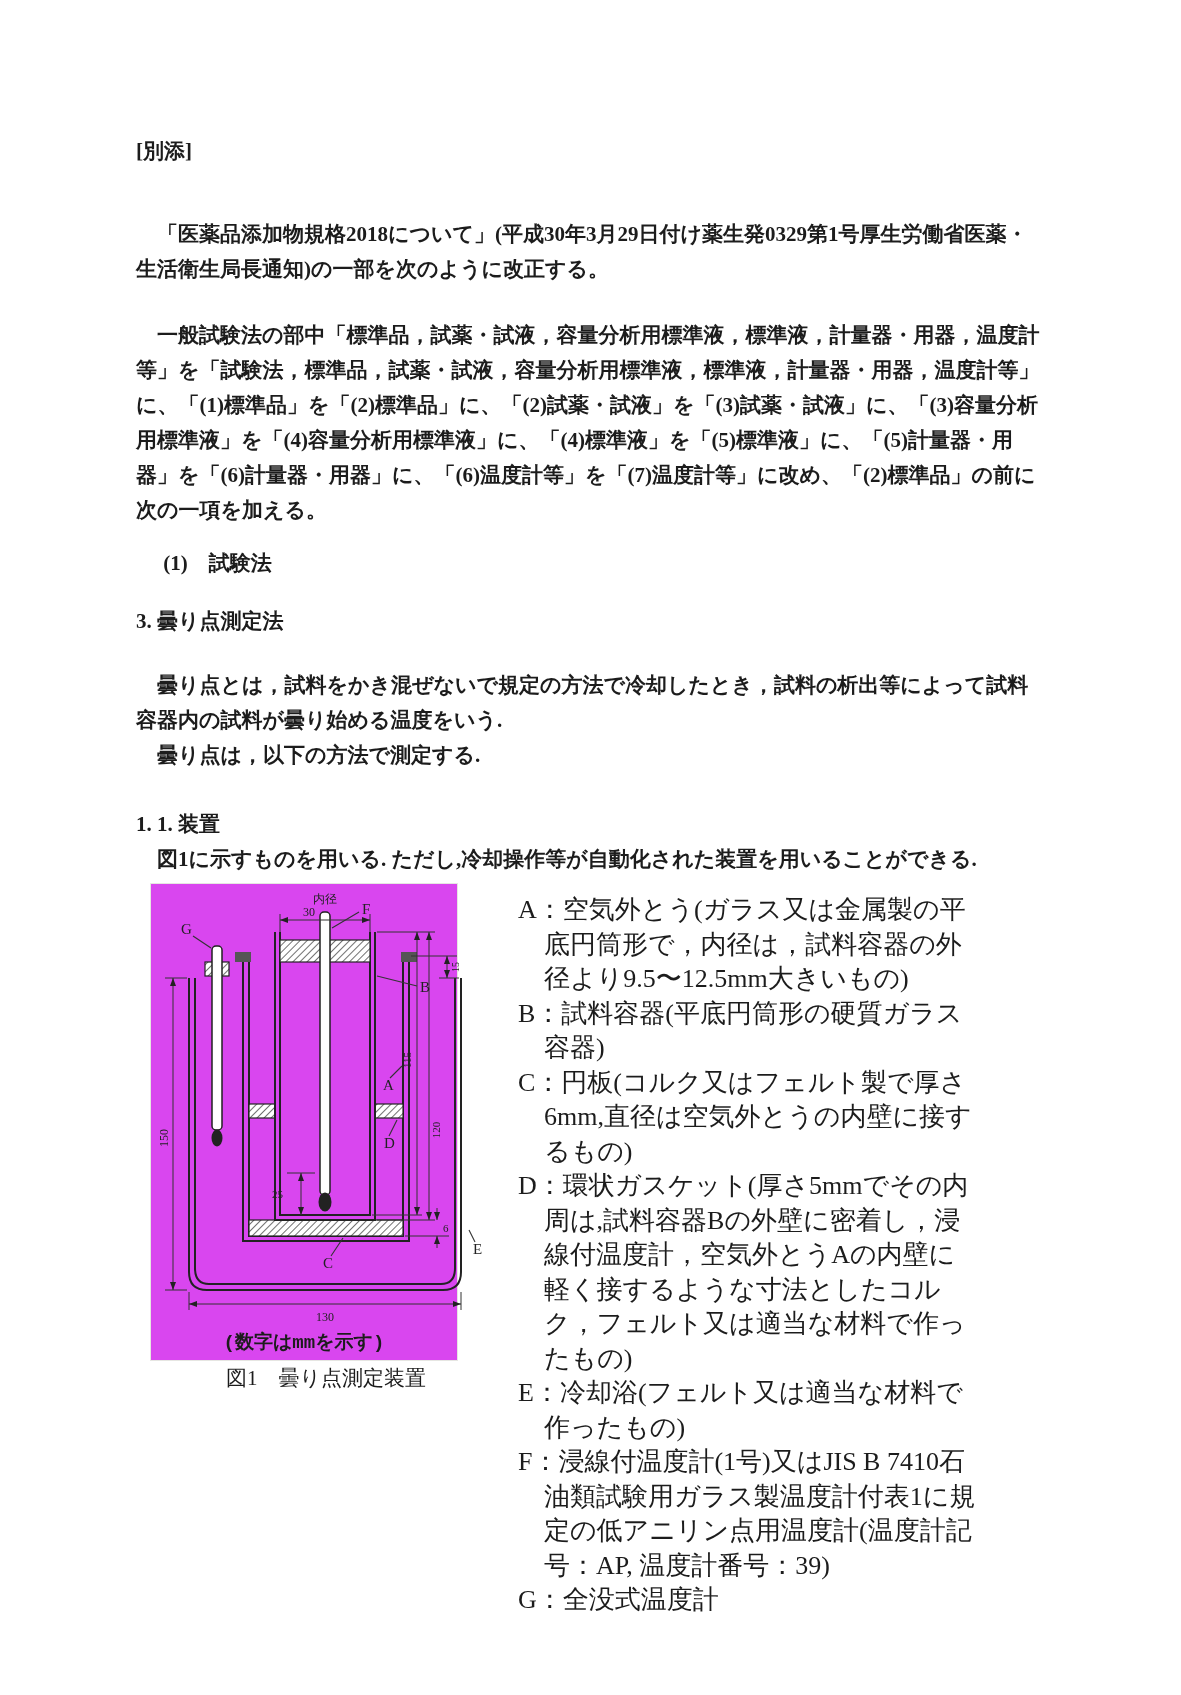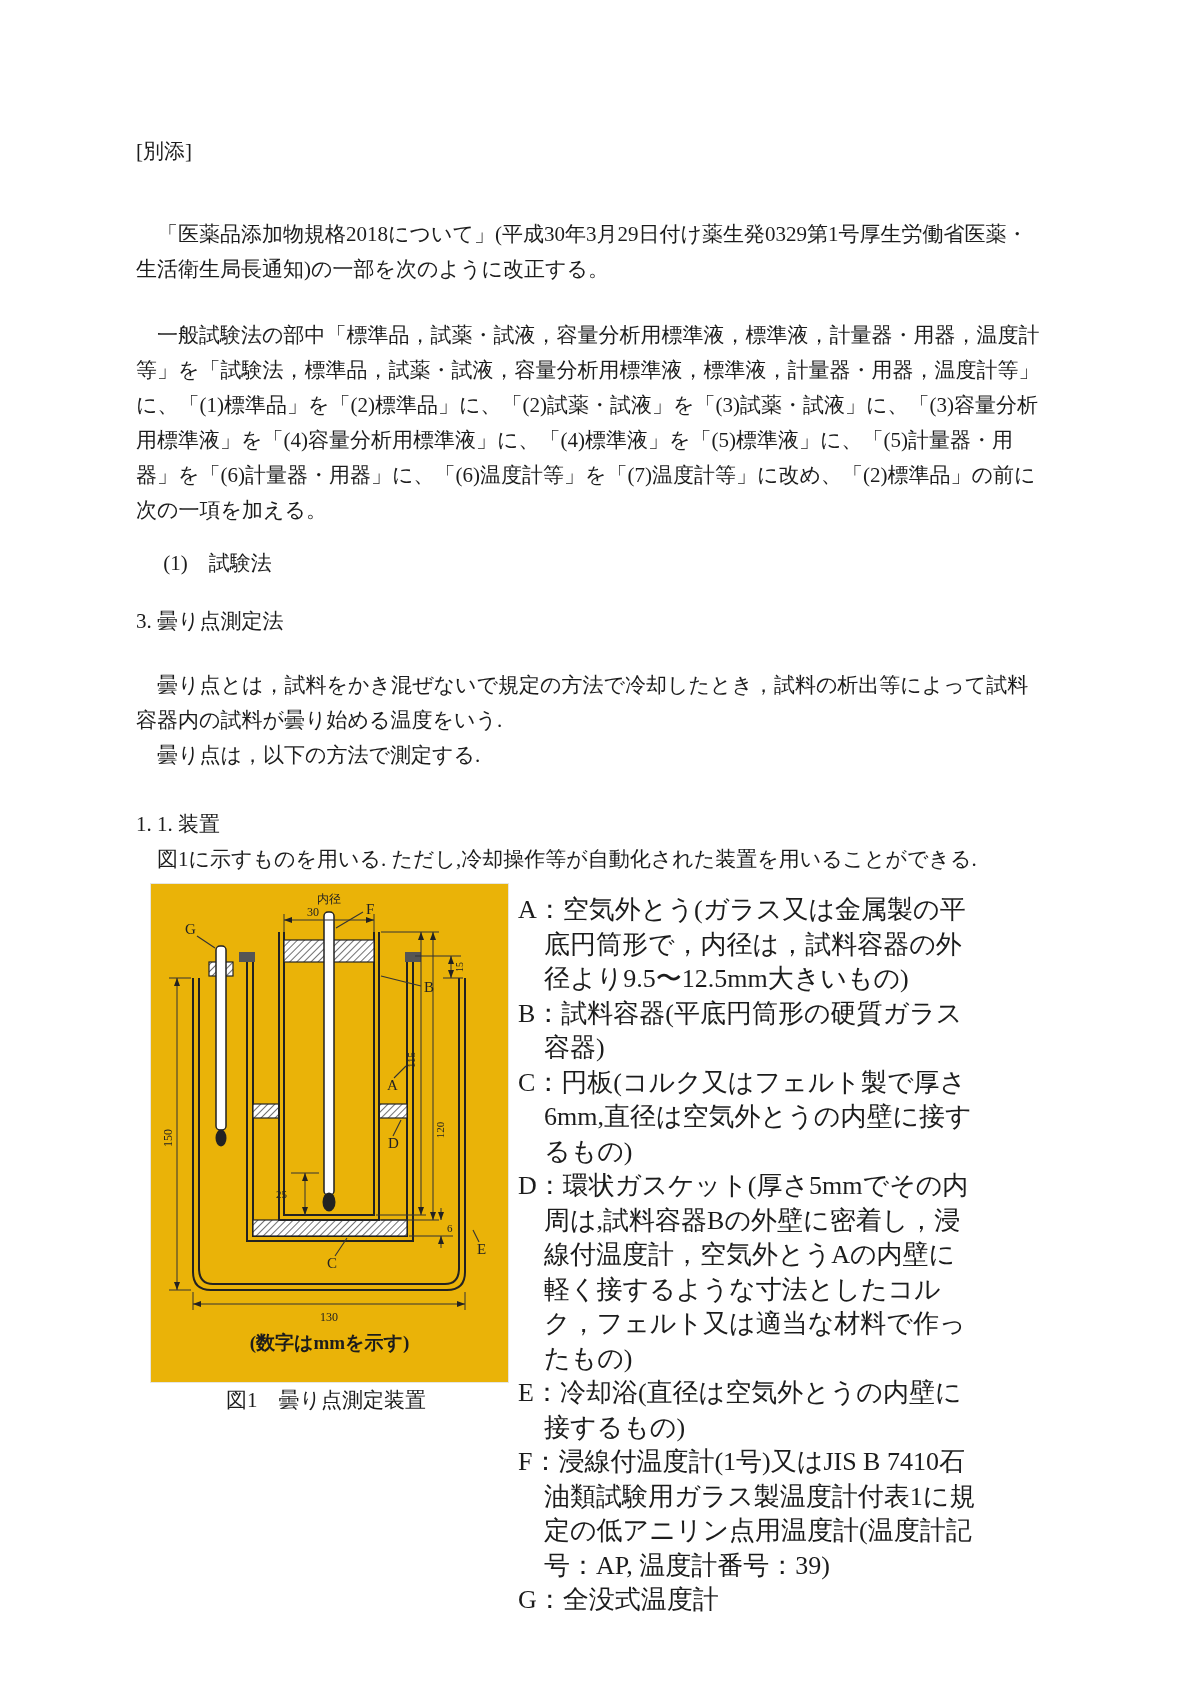--- a/index.html
+++ b/index.html
@@ -5,38 +5,38 @@
   * { margin:0; padding:0; box-sizing:border-box; }
   html,body { background:#ffffff; }
   body {
     width:1181px; height:1695px; position:relative; overflow:hidden;
     font-family:"Liberation Serif","DejaVu Serif",serif;
     color:#1c1c1c;
   }
   .content {
     position:absolute; left:136px; top:134px; width:912px;
   }
-  p, h1, h2, h3 { font-size:21px; line-height:35px; font-weight:normal; }
+  p, h1, h2, h3 { font-size:21px; line-height:35px; font-weight:bold; }
   .para { text-indent:1em; }
   .attachment { margin-bottom:48px; }
   .p-intro { margin-bottom:31px; }
   .p-revision { margin-bottom:18px; }
   .h-section { margin-left:1.3em; margin-bottom:23px; }
   .h-method { margin-bottom:29px; }
   .p-measure { margin-bottom:34px; }
   .p-apparatus { margin-bottom:6px; }
   .figure-row { display:flex; align-items:flex-start; }
   .fig-col { width:366px; padding-left:14px; flex:0 0 auto; }
   .fig-box {
-    width:359px; background:#eab308; border:1px solid #e6e6e2;
-    padding:6px 8px 26px 8px;
+    width:308px; background:#d946ef; border:1px solid #e6e6e2;
+    padding:6px 8px 4px 8px;
   }
   .fig-box svg { display:block; margin:0 auto; }
   .fig-note {
-    text-align:center; font-family:Liberation Serif, serif;
+    text-align:center; font-family:Liberation Mono, monospace;
     font-weight:bold; font-size:19px; line-height:26px; margin-top:4px;
   }
   .fig-caption { text-align:center; font-size:21px; line-height:35px; margin-top:0; }
   .legend-col { margin-left:16px; width:462px; padding-top:10px; }
   .legend-item {
     font-size:26px; line-height:34.5px;
     padding-left:1em; text-indent:-1em;
   }
   svg text { font-family:"Liberation Serif","DejaVu Serif",serif; fill:#222; }
   .wall { fill:none; stroke:#222; stroke-width:2; }
@@ -169,20 +169,20 @@
         <div class="fig-note">(数字はmmを示す)</div>
       </div>
       <div class="fig-caption">図1　曇り点測定装置</div>
     </div>
 
     <div class="legend-col">
       <div class="legend-item">A：空気外とう(ガラス又は金属製の平底円筒形で，内径は，試料容器の外径より9.5〜12.5mm大きいもの)</div>
       <div class="legend-item">B：試料容器(平底円筒形の硬質ガラス容器)</div>
       <div class="legend-item">C：円板(コルク又はフェルト製で厚さ6mm,直径は空気外とうの内壁に接するもの)</div>
       <div class="legend-item">D：環状ガスケット(厚さ5mmでその内周は,試料容器Bの外壁に密着し，浸線付温度計，空気外とうAの内壁に軽く接するような寸法としたコルク，フェルト又は適当な材料で作ったもの)</div>
-      <div class="legend-item">E：冷却浴(直径は空気外とうの内壁に接するもの)</div>
+      <div class="legend-item">E：冷却浴(フェルト又は適当な材料で作ったもの)</div>
       <div class="legend-item">F：浸線付温度計(1号)又はJIS B 7410石油類試験用ガラス製温度計付表1に規定の低アニリン点用温度計(温度計記号：AP, 温度計番号：39)</div>
       <div class="legend-item">G：全没式温度計</div>
     </div>
 
   </div>
 
 </div>
 
 </body></html>

